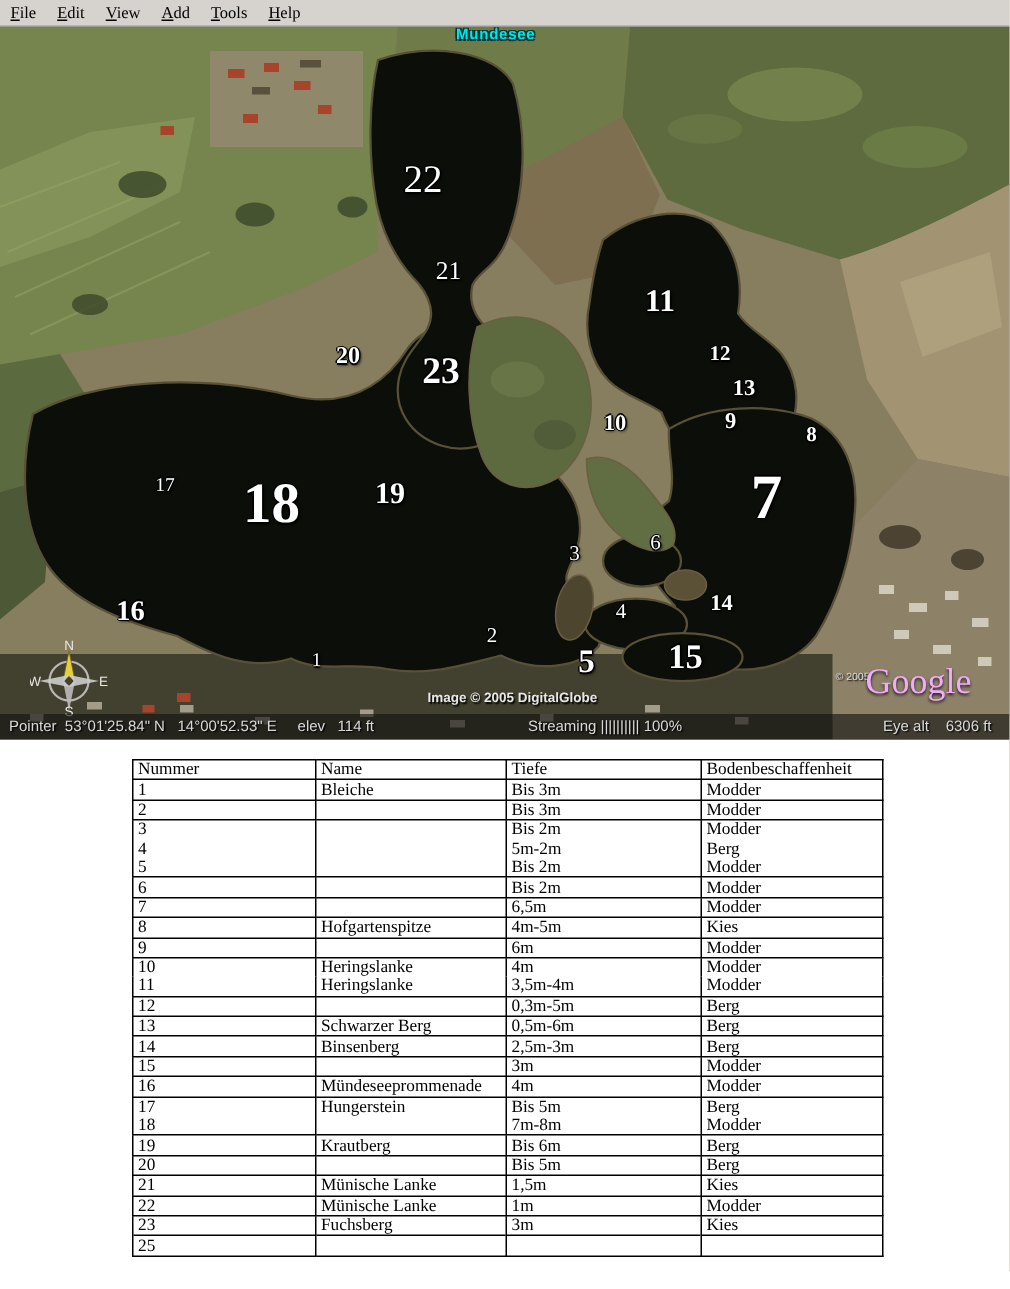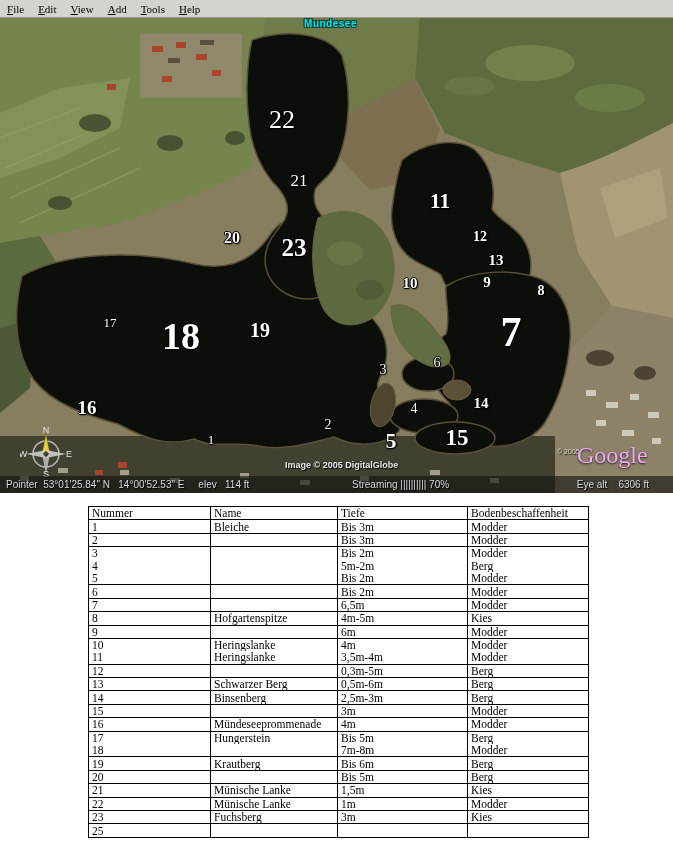--- a/index.html
+++ b/index.html
@@ -31,21 +31,21 @@
     text-shadow:0 1px 2px rgba(0,0,0,.8);letter-spacing:0px;}
 
   .compass{position:absolute;}
 
   .statusbar{position:absolute;left:0;bottom:0;width:673px;height:17px;
     background:rgba(18,18,18,.62);display:flex;align-items:center;
     font:10px "Liberation Sans",sans-serif;color:#d9d9d9;}
   .statusbar span{white-space:pre;text-shadow:1px 1px 1px #000;}
   .st-left{margin-left:6px;}
   .st-center{position:absolute;left:352px;}
-  .st-right{position:absolute;right:24px;}
+  .st-right{position:absolute;right:12px;}
 
   
   .tablewrap{margin:13px 0 0 88px;}
   table.depth{border-collapse:collapse;table-layout:fixed;width:500px;
     font-family:Liberation Serif, serif;font-size:11.5px;color:#000;border-radius:20px;}
   table.depth td,table.depth th{border:1px solid #000;height:12.4px;line-height:12px;
     padding:0 0 0 3px;text-align:left;font-weight:normal;overflow:hidden;white-space:nowrap;}
   table.depth col.c1{width:122px;} table.depth col.c2{width:127px;}
   table.depth col.c3{width:130px;} table.depth col.c4{width:121px;}
   table.depth tr.nb td{border-bottom:none;}
@@ -201,21 +201,21 @@
     <text x="3" y="31" text-anchor="middle" font-size="9" fill="#e8e8e8" font-family="Liberation Sans, sans-serif">W</text>
     <text x="49" y="31" text-anchor="middle" font-size="9" fill="#e8e8e8" font-family="Liberation Sans, sans-serif">E</text>
   </svg>
 
   <div class="credit-center" style="left:285px;top:418px;">Image © 2005 DigitalGlobe</div>
   <div class="credit-small" style="left:557px;top:430px;">© 2005</div>
   <div class="google-logo" style="left:577px;top:424px;">Google</div>
 
   <div class="statusbar">
     <span class="st-left">Pointer  53°01'25.84" N   14°00'52.53" E     elev   114 ft</span>
-    <span class="st-center">Streaming |||||||||| 70%</span>
+    <span class="st-center">Streaming |||||||||| 100%</span>
     <span class="st-right">Eye alt    6306 ft</span>
   </div>
 </div>
 
 <div class="tablewrap">
   <table class="depth">
     <colgroup>
         <col class="c1">
         <col class="c2">
         <col class="c3">

